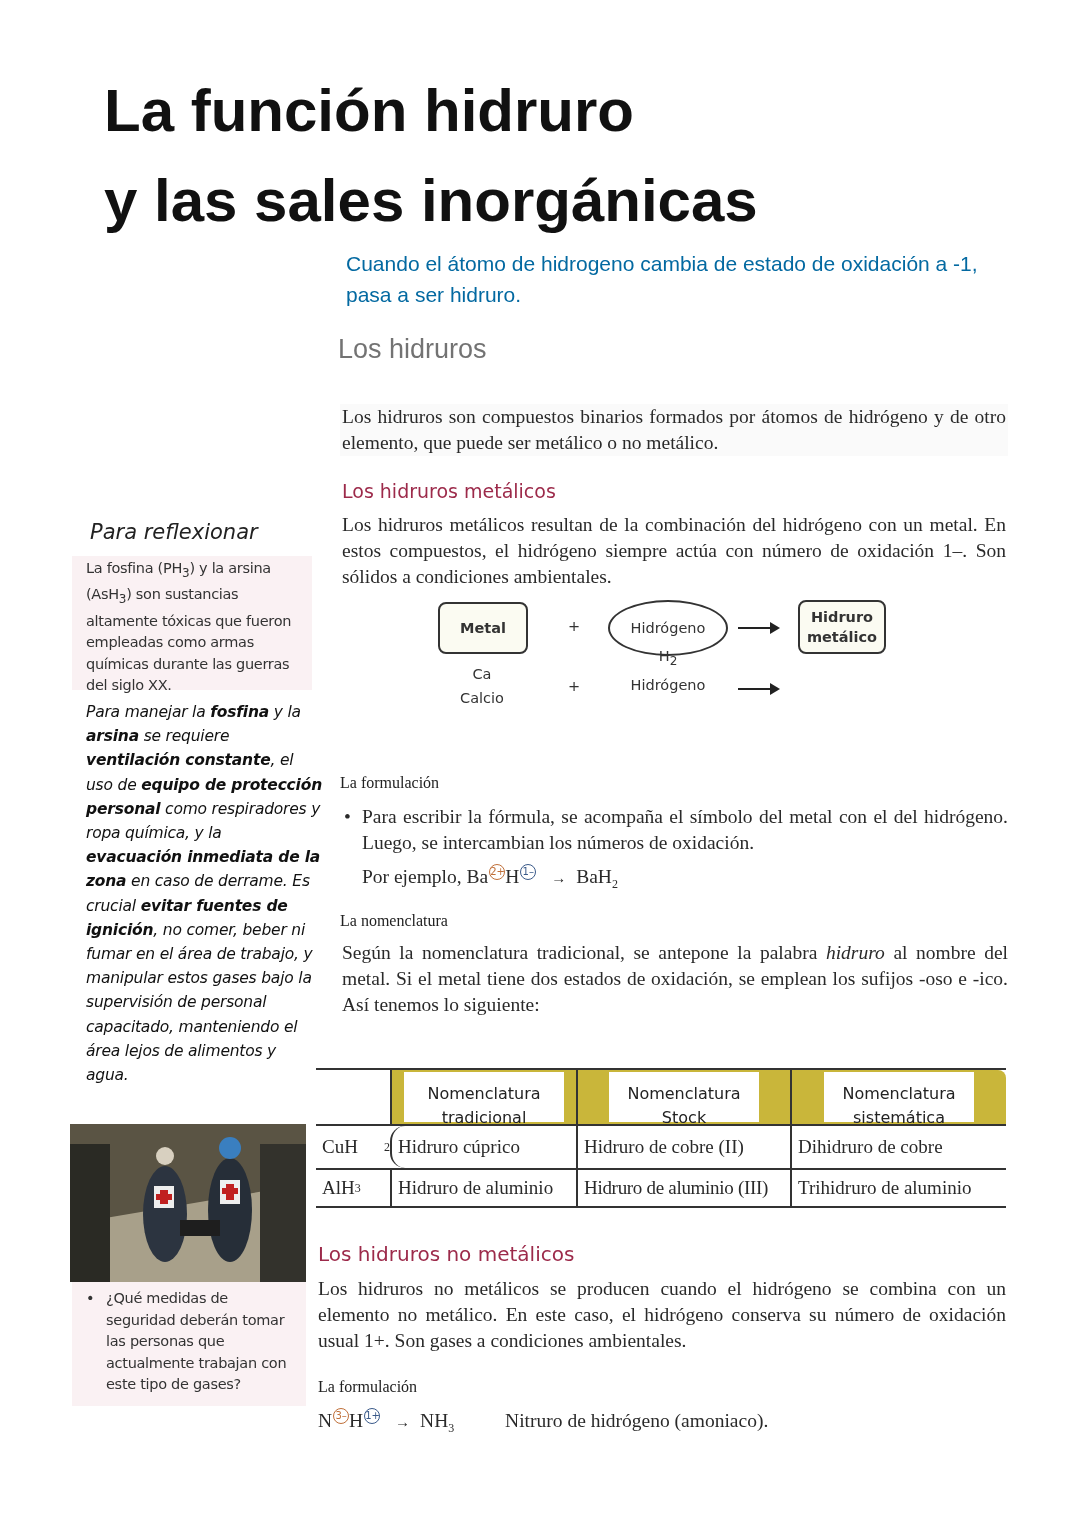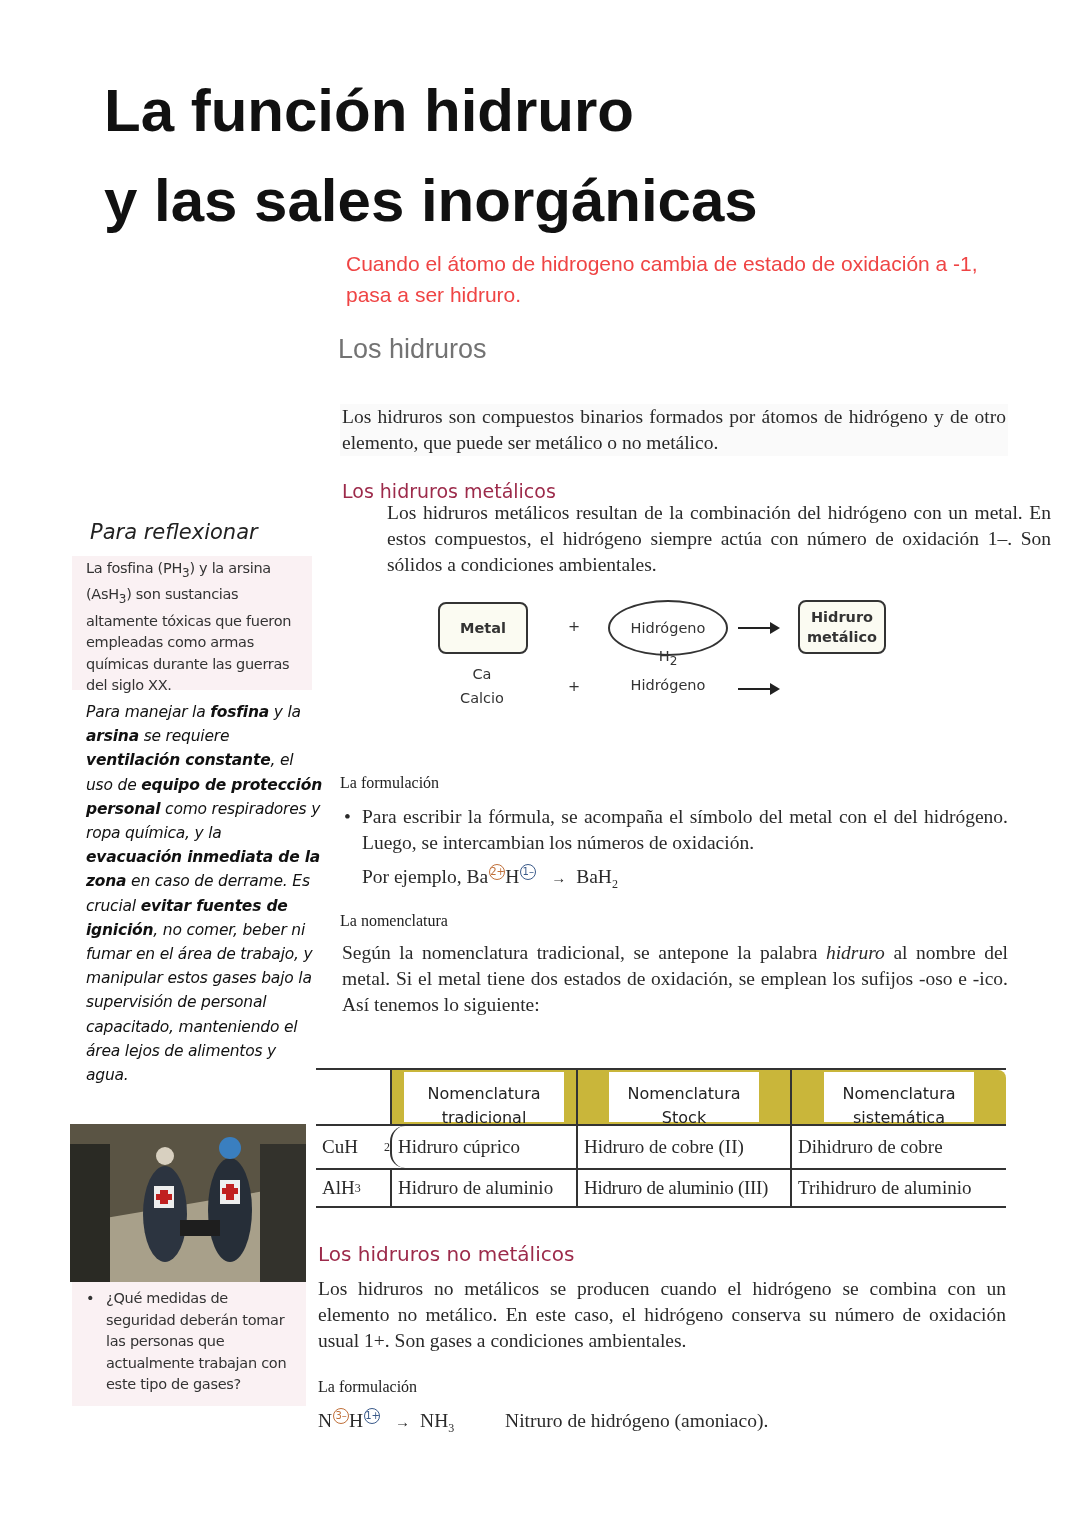--- a/index.html
+++ b/index.html
@@ -10,21 +10,21 @@
 
     
     .title {
       left: 104px; top: 66px; width: 900px;
       font-family: "Liberation Sans", sans-serif; font-weight: 700;
       font-size: 60px; line-height: 90px; color: #111;
     }
 
     .intro {
       left: 346px; top: 248px; width: 680px;
-      font-family: "Liberation Sans", sans-serif; font-size: 21px; line-height: 31px; color: #ef4444;
+      font-family: "Liberation Sans", sans-serif; font-size: 21px; line-height: 31px; color: #0369a1;
     }
     .section-heading {
       left: 338px; top: 334px;
       font-family: "Liberation Sans", sans-serif; font-size: 27px; color: #737373;
     }
 
     
     .book { font-family: "Liberation Serif", serif; font-size: 19.5px; line-height: 26px; color: #2a2a2a; text-align: justify; }
     .book-bg { background: #fafafa; }
     .maroon { font-family: "DejaVu Sans", sans-serif; color: #9c2a4a; font-size: 19px; }
@@ -98,21 +98,21 @@
   <div>La función hidruro</div>
   <div>y las sales inorgánicas</div>
 </div>
 
 <div class="abs intro">Cuando el átomo de hidrogeno cambia de estado de oxidación a -1, pasa a ser hidruro.</div>
 <div class="abs section-heading">Los hidruros</div>
 
 <div class="abs book book-bg" style="left:340px; top:404px; width:668px; padding:0 2px;">Los hidruros son compuestos binarios formados por átomos de hidrógeno y de otro elemento, que puede ser metálico o no metálico.</div>
 
 <div class="abs maroon" style="left:342px; top:480px;">Los hidruros metálicos</div>
-<div class="abs book" style="left:342px; top:500px; width:664px;margin-left:45px;">Los hidruros metálicos resultan de la combinación del hidrógeno con un metal. En estos compuestos, el hidrógeno siempre actúa con número de oxidación 1–. Son sólidos a condiciones ambientales.</div>
+<div class="abs book" style="left:342px; top:512px; width:664px;">Los hidruros metálicos resultan de la combinación del hidrógeno con un metal. En estos compuestos, el hidrógeno siempre actúa con número de oxidación 1–. Son sólidos a condiciones ambientales.</div>
 
 <div class="abs diagram">
   <div class="box" style="left:8px; top:6px; width:90px; height:52px;">
     <span style="font-weight:700;">Metal</span>
   </div>
   <div class="dlabel" style="left:134px; top:18px; width:20px;">+</div>
   <div class="ellipse" style="left:178px; top:4px; width:120px; height:56px;">
     <span>Hidrógeno</span>
   </div>
   <div class="arrow" style="left:308px; top:31px; width:40px;"></div>

